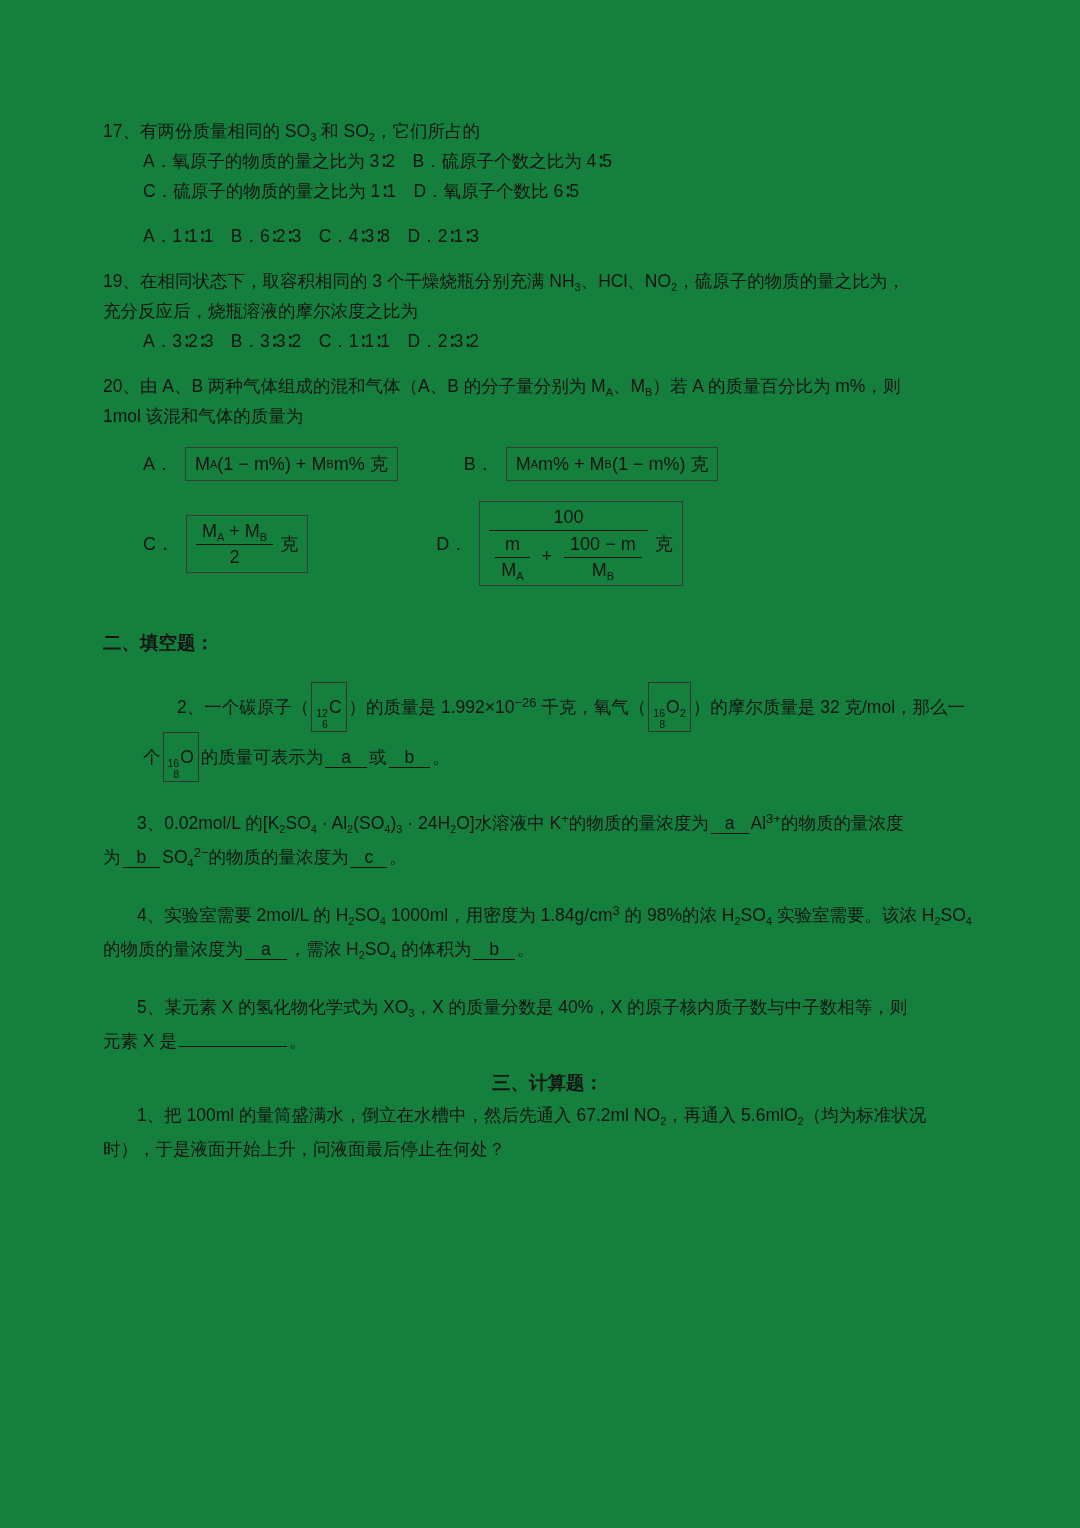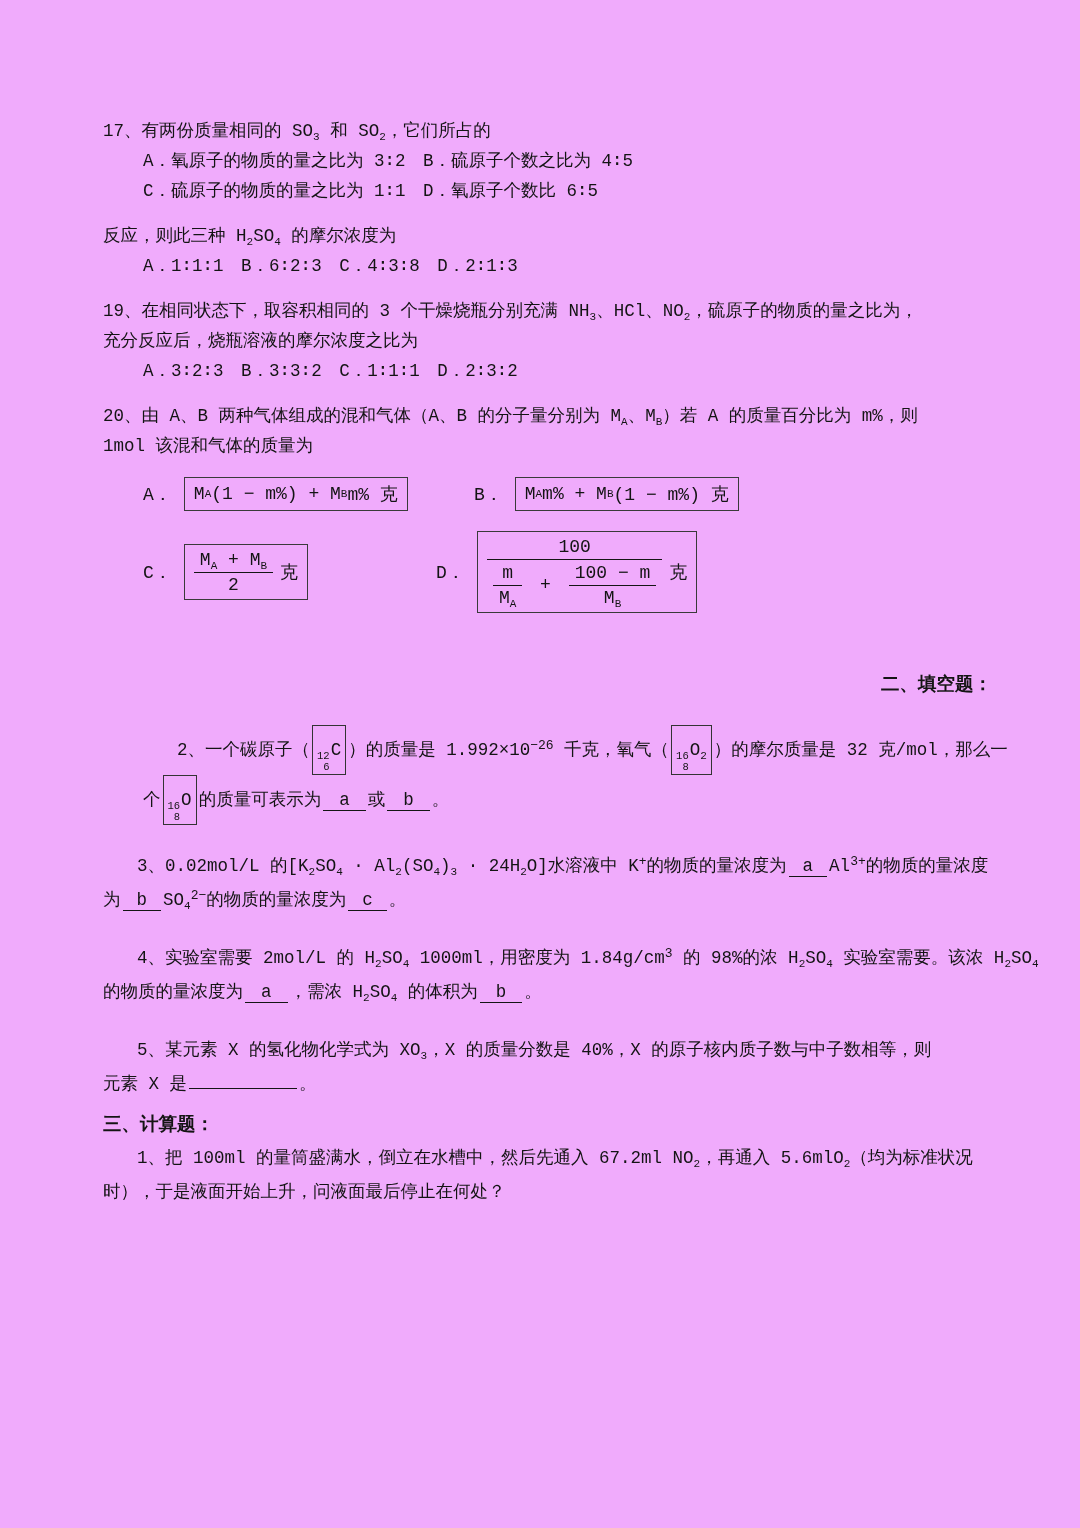--- a/index.html
+++ b/index.html
@@ -1,19 +1,19 @@
 <!DOCTYPE html>
 <html><head>
 <meta charset="utf-8">
 <style>
   html,body{margin:0;padding:0;background:#ffffff;}
   .page{
-    width:1080px;height:1528px;background:#f0abfc;box-sizing:border-box;
+    width:1080px;height:1528px;background:#15803d;box-sizing:border-box;
     padding:116px 88px 0 103px;
-    font-family:Liberation Mono, monospace;
+    font-family:Liberation Sans, sans-serif;
     color:#141414;overflow:hidden;
   }
   .line{line-height:30px;font-size:17.5px;white-space:nowrap;}
   .q{margin-top:15px;}
   .q.first{margin-top:0;}
   .opt{padding-left:40px;}
   .ind{padding-left:34px;}
   sub{font-size:11px;line-height:0;vertical-align:-4px;}
   sup{font-size:13px;line-height:0;vertical-align:6px;}
   .blank{display:inline-block;border-bottom:1.2px solid #141414;text-align:center;
@@ -32,38 +32,37 @@
   .gapB{margin-left:66px;}
   .gapD{margin-left:128px;}
   .frac{display:inline-flex;flex-direction:column;text-align:center;vertical-align:middle;}
   .frac .num{display:block;border-bottom:1.3px solid #141414;padding:1px 6px 2px;}
   .frac .den{display:block;padding:2px 6px 0;}
   .den-comp{display:inline-flex;flex-direction:row;align-items:center;padding:3px 8px 0;}
   .den-comp .plus{margin:0 7px;}
   .unit{margin-left:7px;}
   
   .sec-h{font-weight:bold;font-size:18.5px;line-height:30px;}
-  .sec2{margin-top:58px;text-align:right;}
-  .sec3{margin-top:10px;}
+  .sec2{margin-top:42px;}
+  .sec3{margin-top:10px;text-align:center;}
   .fq{margin-top:24px;}
   .fq1{margin-top:0;}
 </style>
 </head>
 <body>
 
 <div class="page">
 
   <div class="q first">
     <div class="line"><span>17、有两份质量相同的 SO</span><sub>3</sub><span> 和 SO</span><sub>2</sub><span>，它们所占的</span></div>
     <div class="line opt"><span>A．氧原子的物质的量之比为 3∶2　B．硫原子个数之比为 4∶5</span></div>
     <div class="line opt"><span>C．硫原子的物质的量之比为 1∶1　D．氧原子个数比 6∶5</span></div>
   </div>
 
   <div class="q">
-    <div class="line"><span>反应，则此三种 H</span><sub>2</sub><span>SO</span><sub>4</sub><span> 的摩尔浓度为</span></div>
     <div class="line opt"><span>A．1∶1∶1　B．6∶2∶3　C．4∶3∶8　D．2∶1∶3</span></div>
   </div>
 
   <div class="q">
     <div class="line"><span>19、在相同状态下，取容积相同的 3 个干燥烧瓶分别充满 NH</span><sub>3</sub><span>、HCl、NO</span><sub>2</sub><span>，硫原子的物质的量之比为，</span></div>
     <div class="line"><span>充分反应后，烧瓶溶液的摩尔浓度之比为</span></div>
     <div class="line opt"><span>A．3∶2∶3　B．3∶3∶2　C．1∶1∶1　D．2∶3∶2</span></div>
   </div>
 
   <div class="q">

